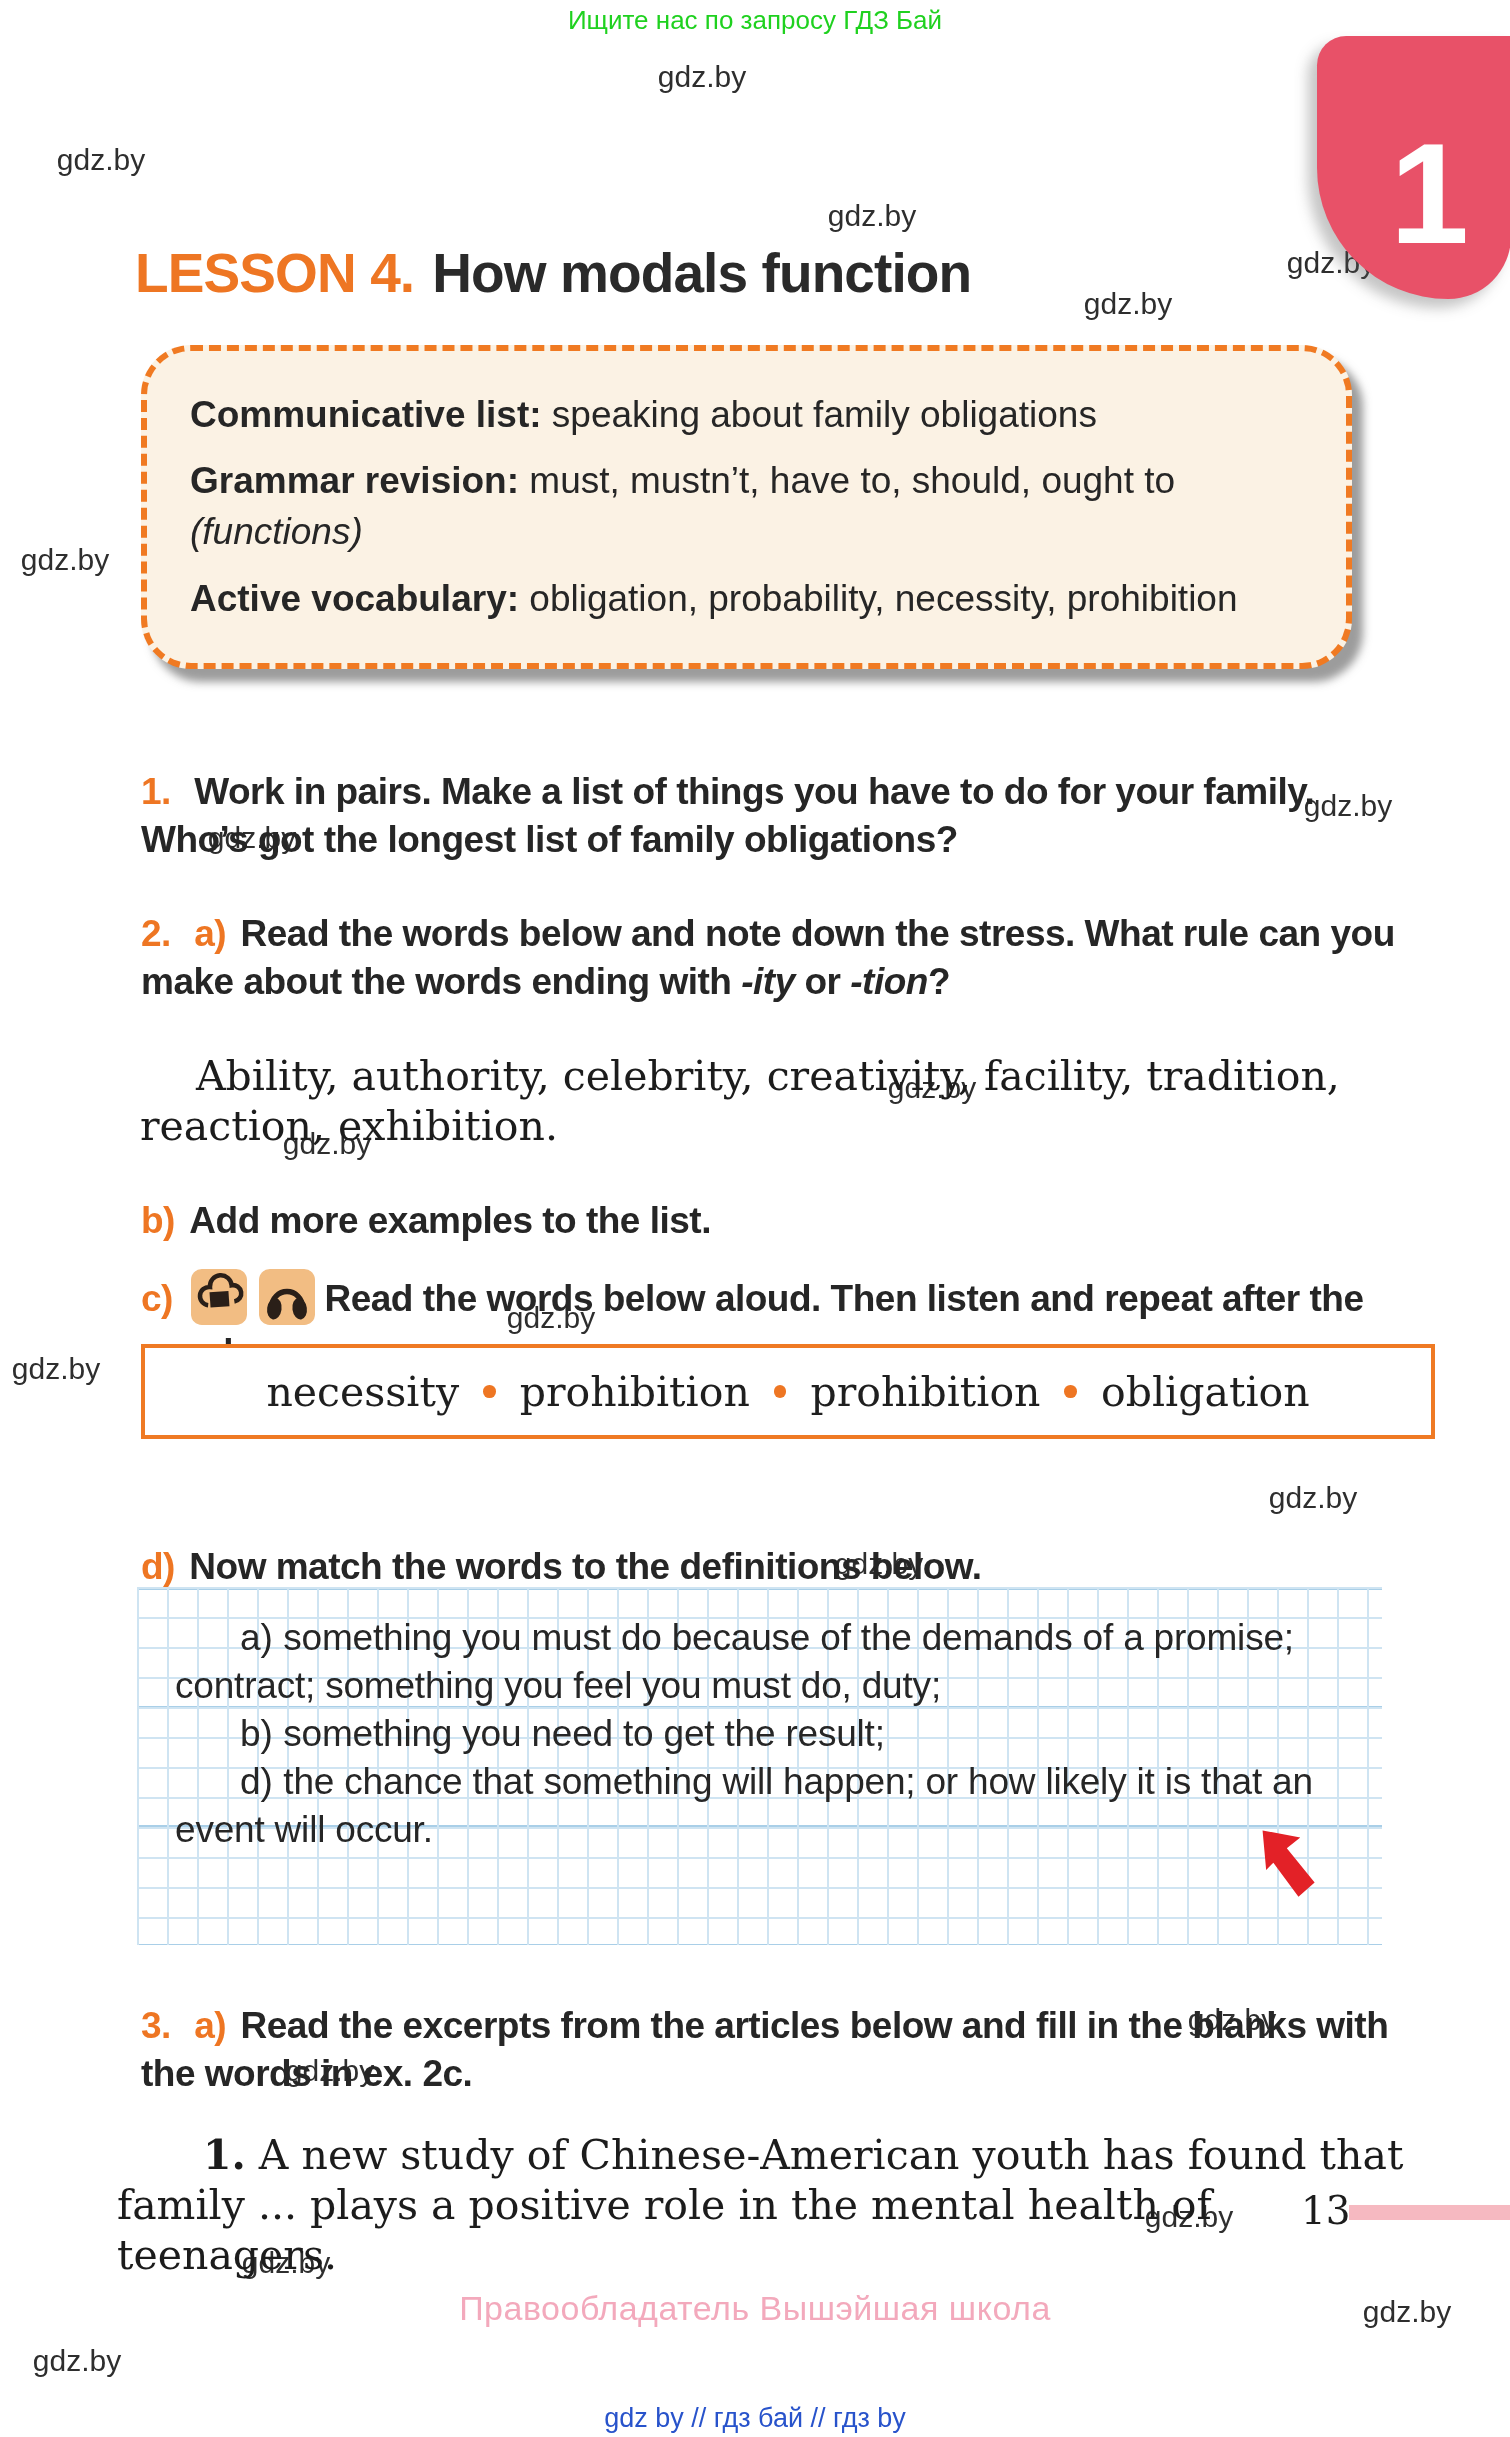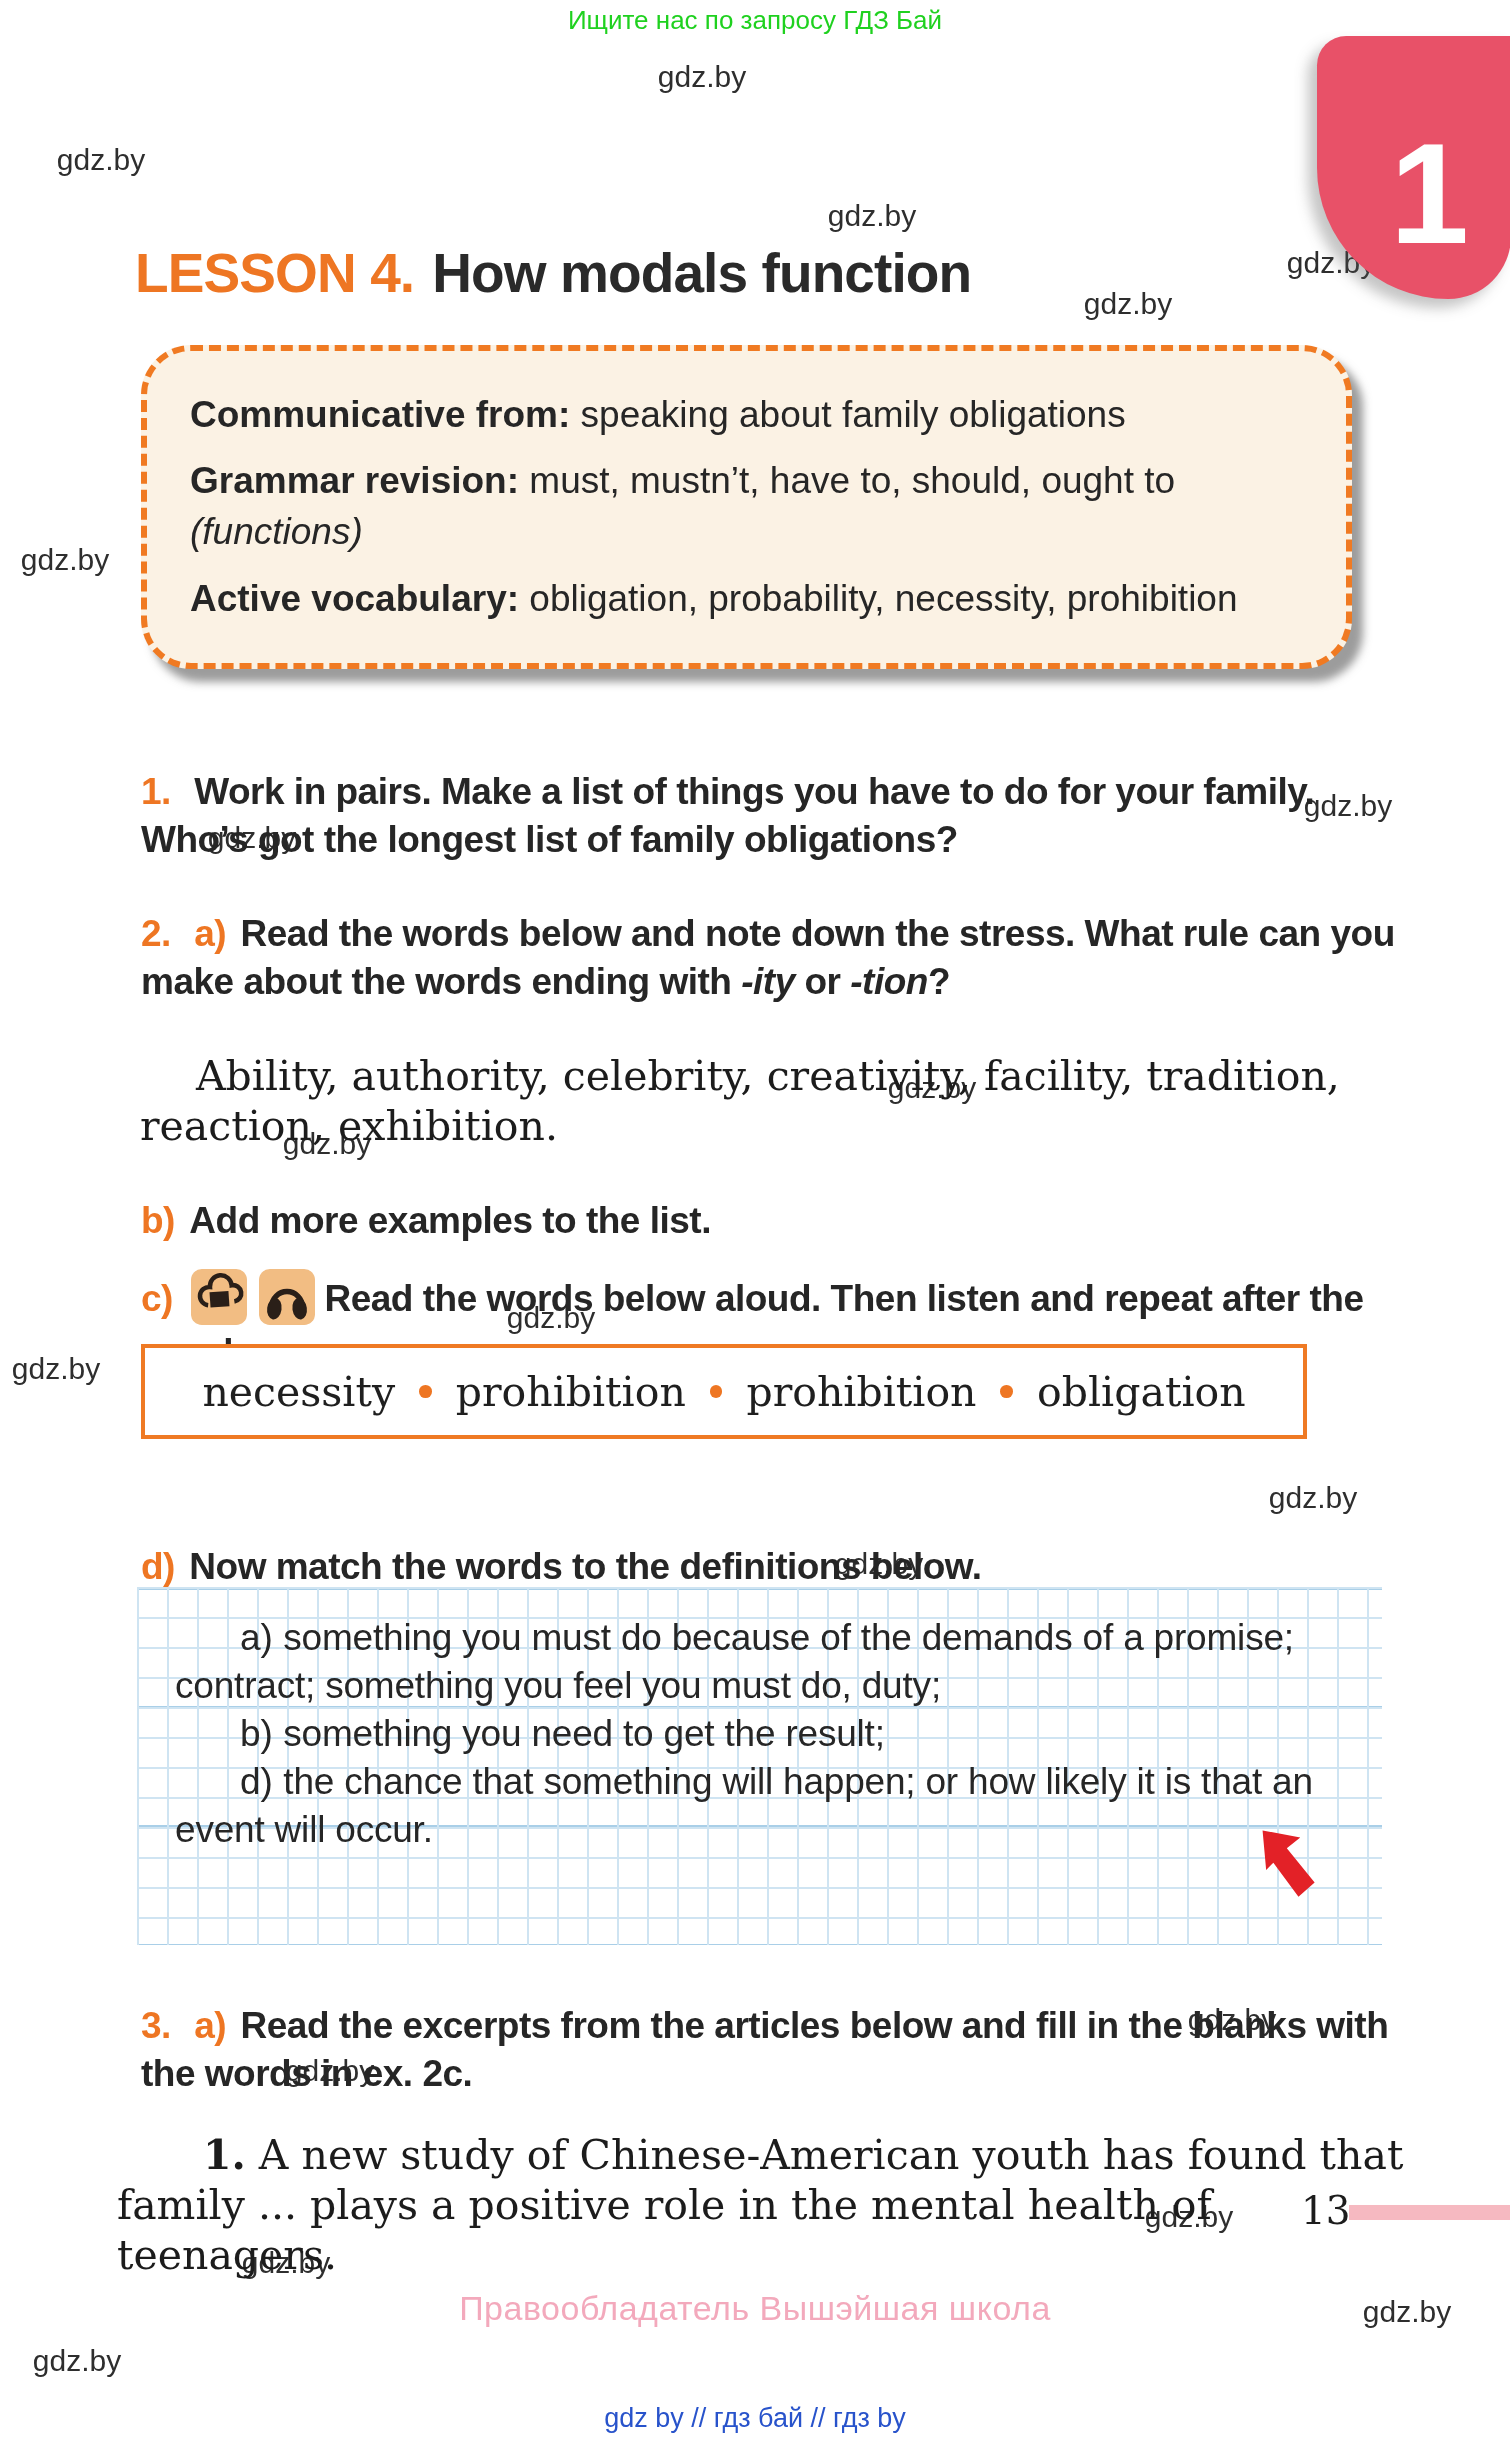--- a/index.html
+++ b/index.html
@@ -47,21 +47,21 @@
   .serif-block {
     position:absolute; font-family:"DejaVu Serif","Liberation Serif",serif;
     font-weight:normal; color:#1c1c1c;
   }
   .words-list { left:140px; top:1010px; width:1261px; font-size:41px; line-height:50px; text-indent:56px; }
   .icon {
     display:inline-block; width:56px; height:56px; border-radius:10.8px;
     background:#f2bd83; vertical-align:-14.4px; margin:0 9px 0 3.6px;
   }
   .wordbox {
-    position:absolute; left:141px; top:1344px; width:1166px; height:95px;
+    position:absolute; left:141px; top:1344px; width:1294px; height:95px;
     box-sizing:border-box; border:4.5px solid #ef7a24; background:#ffffff;
     display:flex; align-items:center; justify-content:center;
     font-family:"DejaVu Serif","Liberation Serif",serif; font-size:41px; color:#1f1f1f;
   }
   .dot { width:12.6px; height:12.6px; border-radius:50%; background:#ee7623; margin:0 24px; }
   .gridpad {
     position:absolute; left:137px; top:1587px; width:1245px; height:358px;
     box-sizing:border-box; padding:27px 0 6px 38px; background-color:#ffffff;
     background-image:
       linear-gradient(to right, #cfe4f2 1.8px, transparent 1.8px),
@@ -125,21 +125,21 @@
 <div class="corner">
   <div class="unum">1</div>
 </div>
 
 <div class="title">
   <span class="lesson">LESSON 4.</span><span>How modals function</span>
 </div>
 
 <div class="infobox">
   <p>
-    <span class="blabel">Communicative from:</span><span> speaking about family obligations</span>
+    <span class="blabel">Communicative list:</span><span> speaking about family obligations</span>
   </p>
   <p>
     <span class="blabel">Grammar revision:</span><span> must, mustn’t, have to, should, ought to</span><br>
     <i>(functions)</i>
   </p>
   <p>
     <span class="blabel">Active vocabulary:</span><span> obligation, probability, necessity, prohibition</span>
   </p>
 </div>
 

